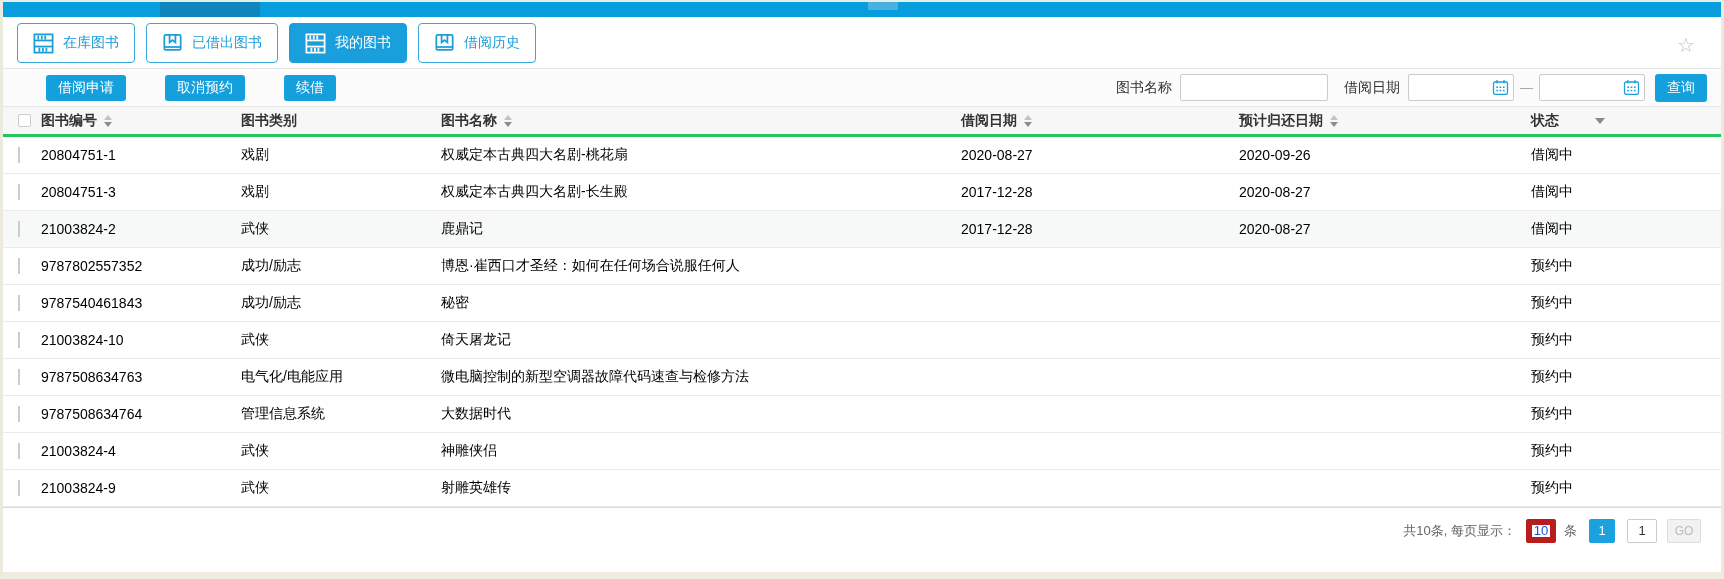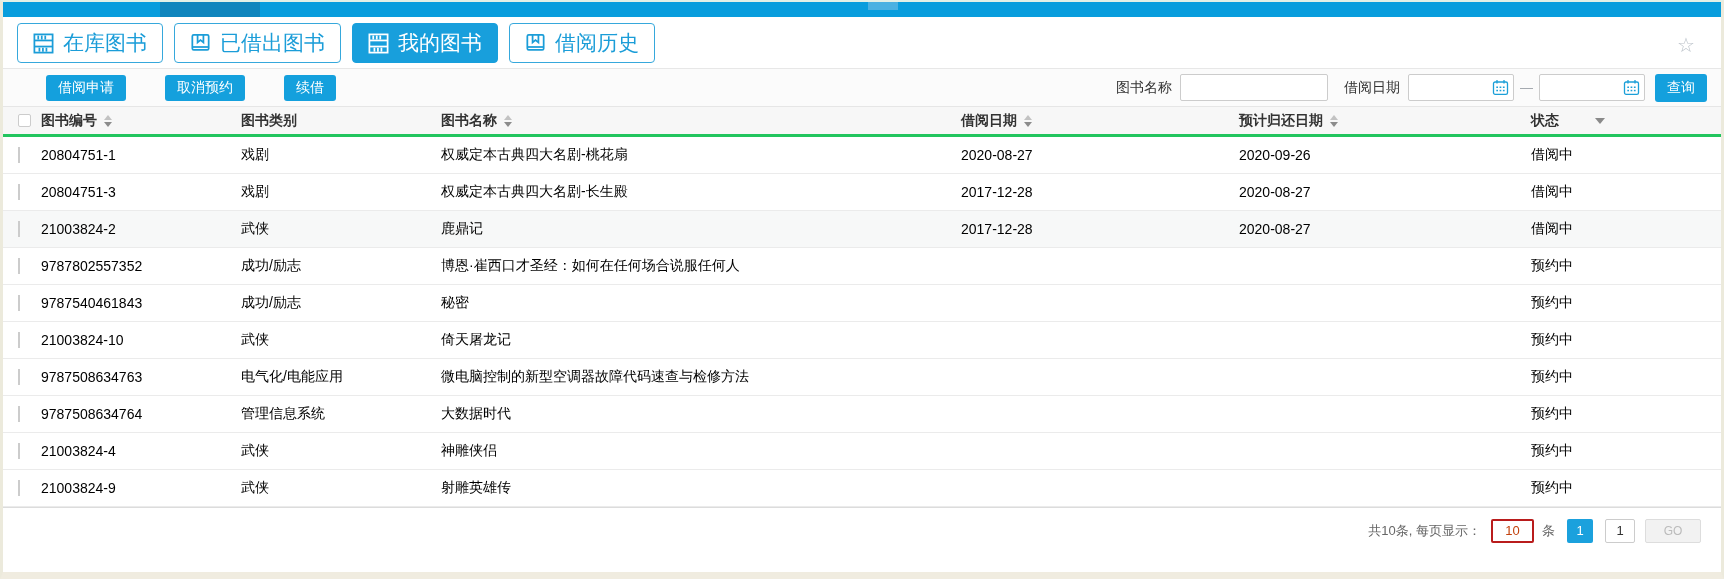--- a/index.html
+++ b/index.html
@@ -13,21 +13,21 @@
   }
   
   .topbar { position: relative; height: 15px; background: #089ddd; }
   .topbar .seg-dark { position:absolute; left:157px; top:0; width:100px; height:15px; background:#0f85bd; }
   .topbar .seg-light { position:absolute; left:865px; top:0; width:30px; height:8px; background:#49b1e2; }
   
   .tabs-row { position:relative; display:flex; align-items:center; padding:6px 14px 5px 14px; height:52px; border-bottom:1px solid #e7e7e7; background:#fff; }
   .tab {
     display:inline-flex; align-items:center; gap:9px; height:40px; padding:12px 15px;
     border:1px solid #36a8dc; border-radius:4px; background:#fff; color:#1b9dd8;
-    font-size:21px; margin-right:11px; cursor:pointer; white-space:nowrap;
+    font-size:14px; margin-right:11px; cursor:pointer; white-space:nowrap;
   }
   .tab.active { background:#189fdc; border-color:#189fdc; color:#fff; }
   .tab svg { display:block; }
   .star { position:absolute; right:26px; top:18px; font-size:20px; color:#bcc3ca; line-height:1; }
   
   .toolbar { display:flex; align-items:center; height:37px; padding:0 14px; background:#fbfbfb; }
   .btn {
     height:26px; padding:0 12px; border:none; border-radius:3px; background:#14a0dd;
     color:#fff; font-size:14px; margin-right:10px; cursor:pointer; font-family:inherit;margin-left:29px;
   }
@@ -51,25 +51,25 @@
   .sort { display:inline-flex; flex-direction:column; margin-left:7px; }
   .tri-up { width:0; height:0; border-left:4px solid transparent; border-right:4px solid transparent; border-bottom:5px solid #c2c2c2; }
   .tri-down { width:0; height:0; border-left:4px solid transparent; border-right:4px solid transparent; border-top:5px solid #8c8c8c; margin-top:2px; }
   .filter-caret { width:0; height:0; border-left:5px solid transparent; border-right:5px solid transparent; border-top:6px solid #8a8a8a; margin-left:36px; cursor:pointer; }
   .trow { height:37px; border-bottom:1px solid #ebebeb; background:#fff; font-size:14px; color:#000000; }
   .trow.hl { background:#f7f8f8; }
   .trow .cell { overflow:hidden; white-space:nowrap; text-overflow:ellipsis; padding-right:10px; }
   
   .footer { display:flex; align-items:center; justify-content:flex-end; height:46px; border-top:1px solid #dcdcdc; padding-right:20px; background:#fff;padding-left:39px; }
   .footer .ftext { font-size:13px; color:#666; margin-right:10px; }
-  .pg-size { width:43px; height:24px; border:2px solid #b91c1c; text-align:center; font-size:13px; color:#c2410c; border-radius:2px; font-family:inherit; }
+  .pg-size { width:30px; height:24px; border:6px solid #b91c1c; text-align:center; font-size:13px; color:#1d4ed8; border-radius:2px; font-family:inherit; }
   .pg-unit { font-size:13px; color:#666; margin:0 12px 0 8px; }
   .pg-current { width:26px; height:24px; background:#1ba1dd; color:#fff; border:none; border-radius:2px; font-size:13px; margin-right:12px; cursor:pointer; font-family:inherit; }
   .pg-input { width:30px; height:24px; border:1px solid #ccc; text-align:center; font-size:13px; color:#333; border-radius:2px; margin-right:10px; font-family:inherit; }
-  .pg-go { width:56px; height:24px; background:#f2f2f2; border:1px solid #ddd; border-radius:2px; color:#bbb; font-size:12px; cursor:default; font-family:inherit; }
+  .pg-go { width:34px; height:24px; background:#f2f2f2; border:1px solid #ddd; border-radius:2px; color:#bbb; font-size:12px; cursor:default; font-family:inherit; }
 </style>
 </head>
 <body>
 
 <div class="page">
 
   <div class="topbar">
     <div class="seg-dark"></div>
     <div class="seg-light"></div>
   </div>

